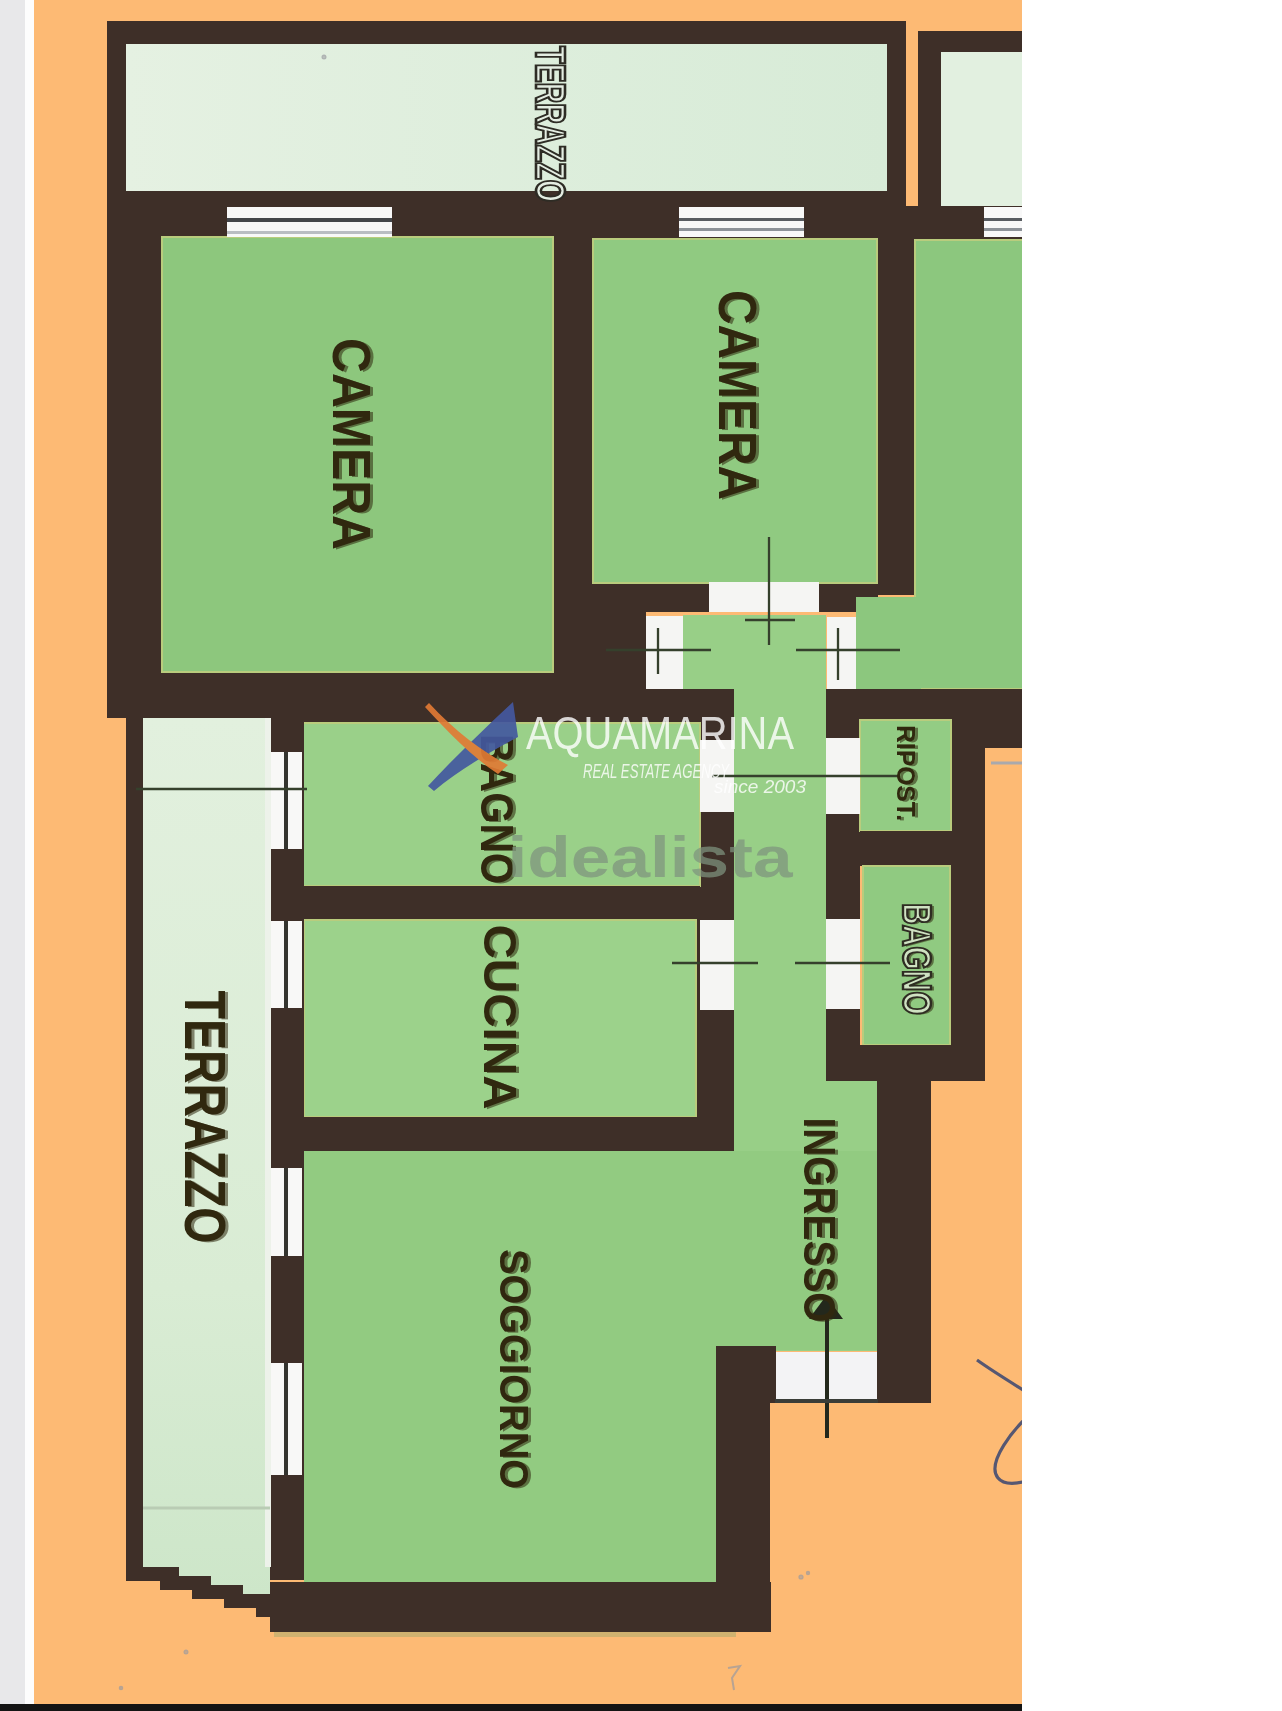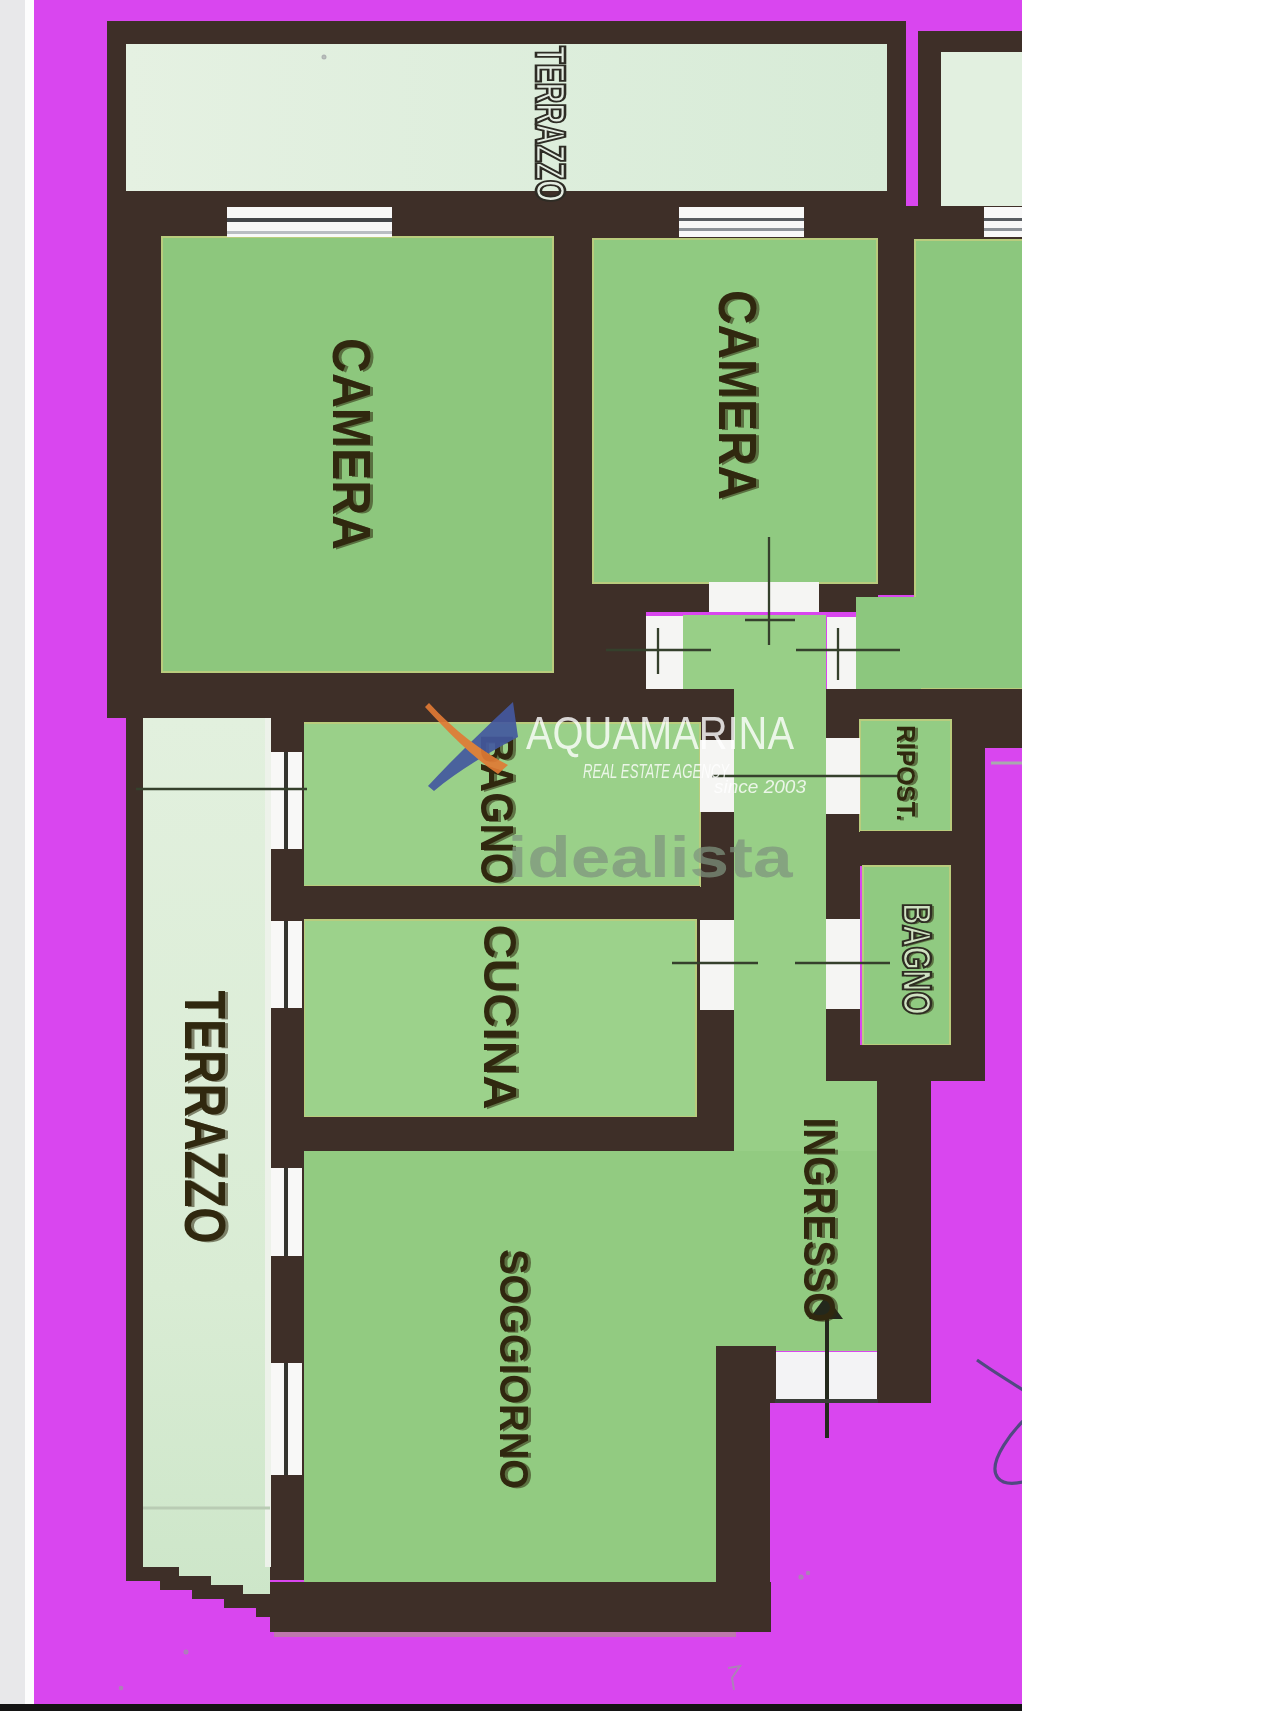--- a/index.html
+++ b/index.html
@@ -1,16 +1,16 @@
 <!DOCTYPE html>
 <html><head>
 <meta charset="utf-8">
 <style>
   html,body{margin:0;padding:0;background:#fff;}
-  #page{position:relative;width:1022px;height:1711px;background:#d946ef;overflow:hidden;
+  #page{position:relative;width:1022px;height:1711px;background:#fdba74;overflow:hidden;
         font-family:"Liberation Sans", sans-serif;}
   svg{position:absolute;left:0;top:0;}
   .w{fill:#3e2f28;}
   .lbl{font-family:"Liberation Sans",sans-serif;font-weight:bold;fill:#30280f;}
 </style>
 </head>
 <body>
 <div id="page">
 <svg width="1282" height="1711" viewBox="0 0 1282 1711">
 <defs>

